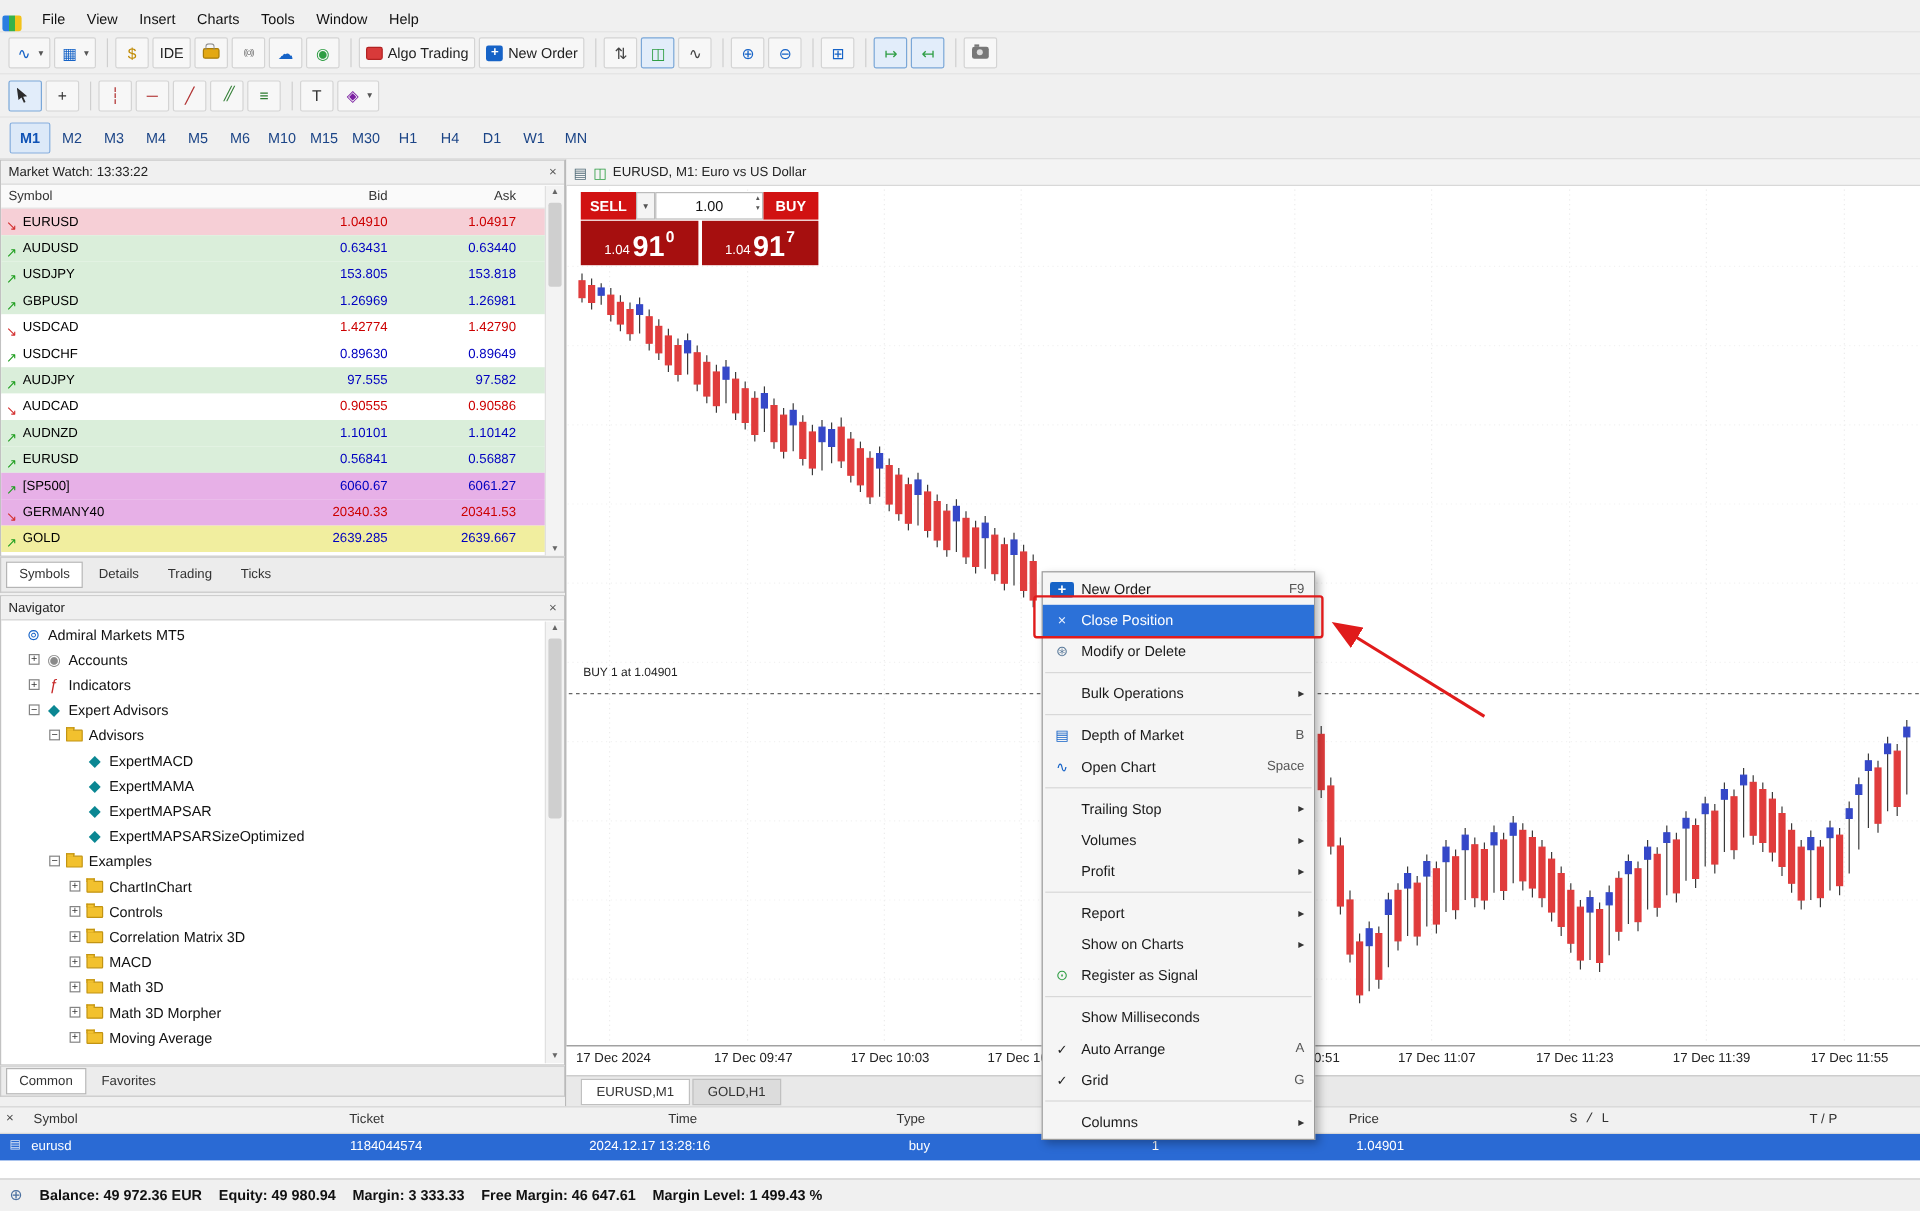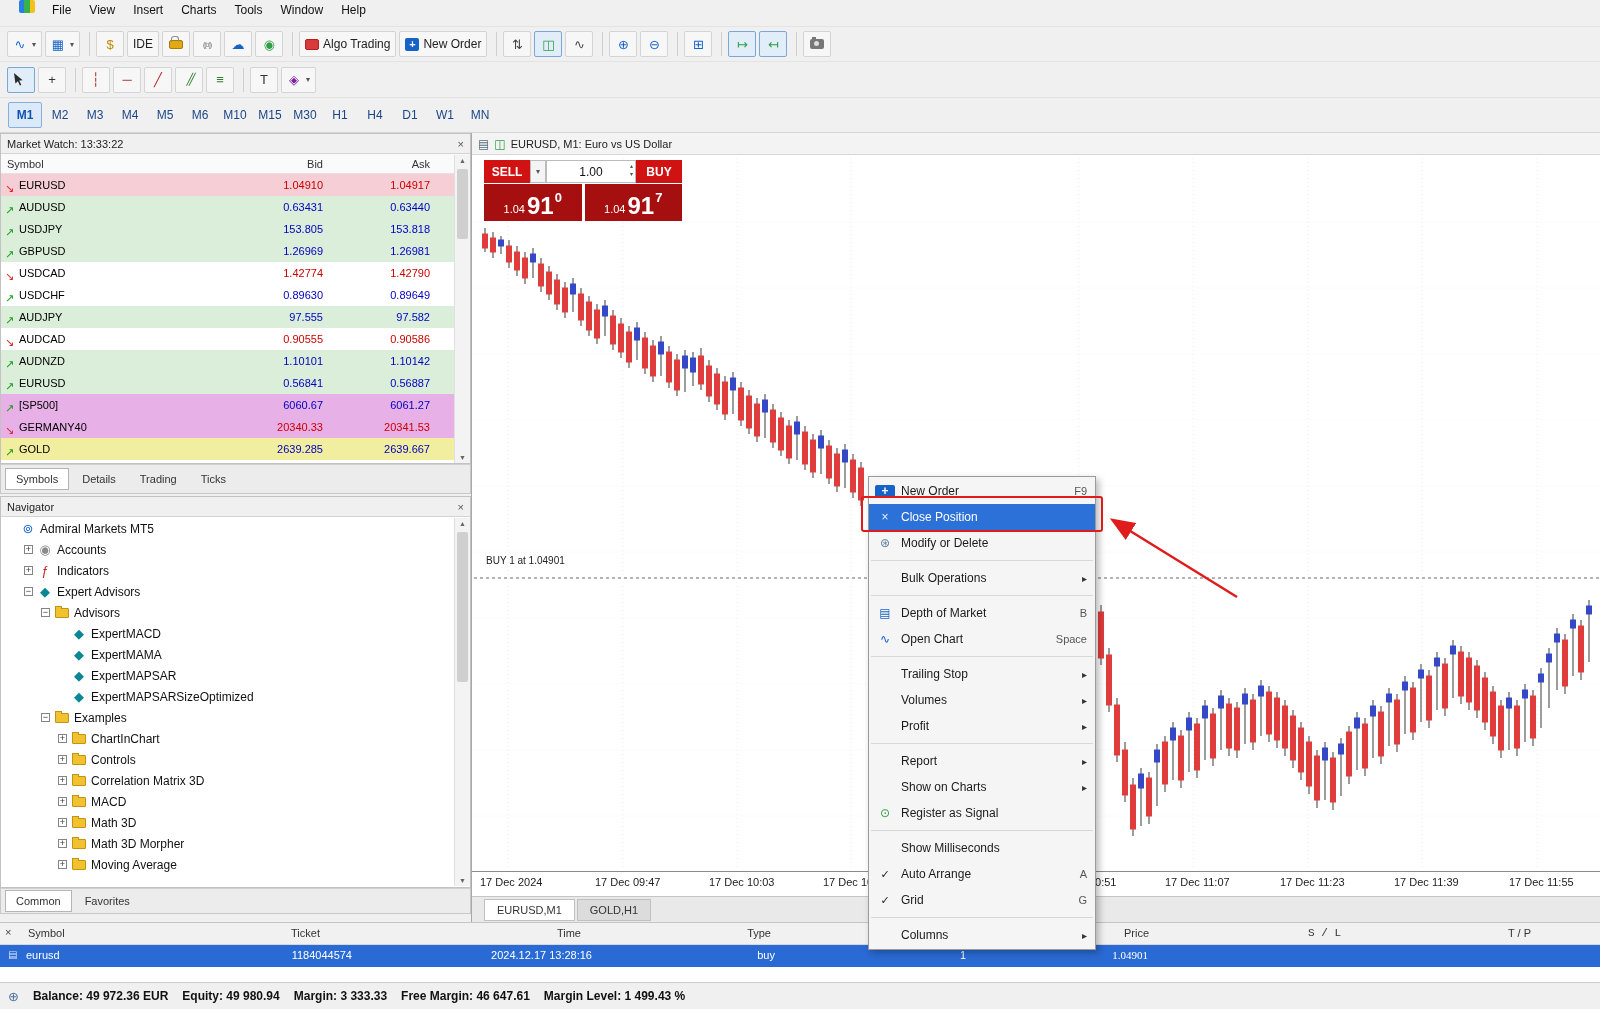--- a/index.html
+++ b/index.html
@@ -1,19 +1,19 @@
 <!DOCTYPE html>
 <html><head>
 <meta charset="utf-8">
 <style>
 *{box-sizing:border-box;margin:0;padding:0}
 html,body{width:1600px;height:1009px;overflow:hidden}
 body{font-family:"Liberation Sans","DejaVu Sans",sans-serif;font-size:12px;background:#f0f0f0;color:#111;position:relative}
 
-.menubar{height:26px;display:flex;align-items:flex-start;padding-left:19px;background:#f0f0f0}
+.menubar{height:26px;display:flex;align-items:flex-end;padding-left:2px;background:#f0f0f0}
 .mt-logo{width:16px;height:13px;margin-right:8px;border-radius:2px;background:linear-gradient(90deg,#2a7de1 0 33%,#36b24a 33% 66%,#f2c21b 66% 100%)}
 .menu-items{display:flex}
 .menu-item{padding:3px 9px;cursor:default}
 .toolbar{height:35px;display:flex;align-items:center;padding:0 7px;border-top:1px solid #e3e3e3;background:#f0f0f0}
 .toolbar2{height:36px}
 .tbtn{height:26px;min-width:28px;display:inline-flex;align-items:center;justify-content:center;gap:4px;padding:0 5px;border:1px solid #d4d4d4;background:#f7f7f7;border-radius:2px;margin-right:3px;font-size:12px;color:#333}
 .tbtn.active{border-color:#7aa7d8;background:#e2edfa}
 .tlabel{font-size:12px;color:#222}
 .tdrop{font-size:8px;color:#555;margin-left:1px}
 .tsep{width:1px;height:24px;background:#cfcfcf;margin:0 6px;display:inline-block}
@@ -737,21 +737,21 @@
       <span class="tp-cell" style="right: 259px; font-family: Liberation Mono, monospace;">S / L</span>
       <span class="tp-cell" style="right: 69px;">T / P</span>
     </div>
   <div class="tp-row" id="tp-row">
     <span class="tp-doc">▤</span>
   <span class="tp-cell" style="left: 26px;">eurusd</span>
       <span class="tp-cell" style="right: 1248px;">1184044574</span>
       <span class="tp-cell" style="right: 1008px;">2024.12.17 13:28:16</span>
       <span class="tp-cell" style="right: 825px;">buy</span>
       <span class="tp-cell" style="right: 634px;">1</span>
-      <span class="tp-cell" style="right: 452px; font-family: Liberation Serif, serif;">1.04901</span>
+      <span class="tp-cell" style="right: 430px;">1.04901</span>
     </div>
 </div>
 
 <div class="status-bar">
   <span class="status-icon">⊕</span>
   <span id="status-segments" style="display:flex;gap:14px">
       <span class="status-seg">Balance: 49 972.36 EUR</span>
       <span class="status-seg">Equity: 49 980.94</span>
       <span class="status-seg">Margin: 3 333.33</span>
       <span class="status-seg">Free Margin: 46 647.61</span>

